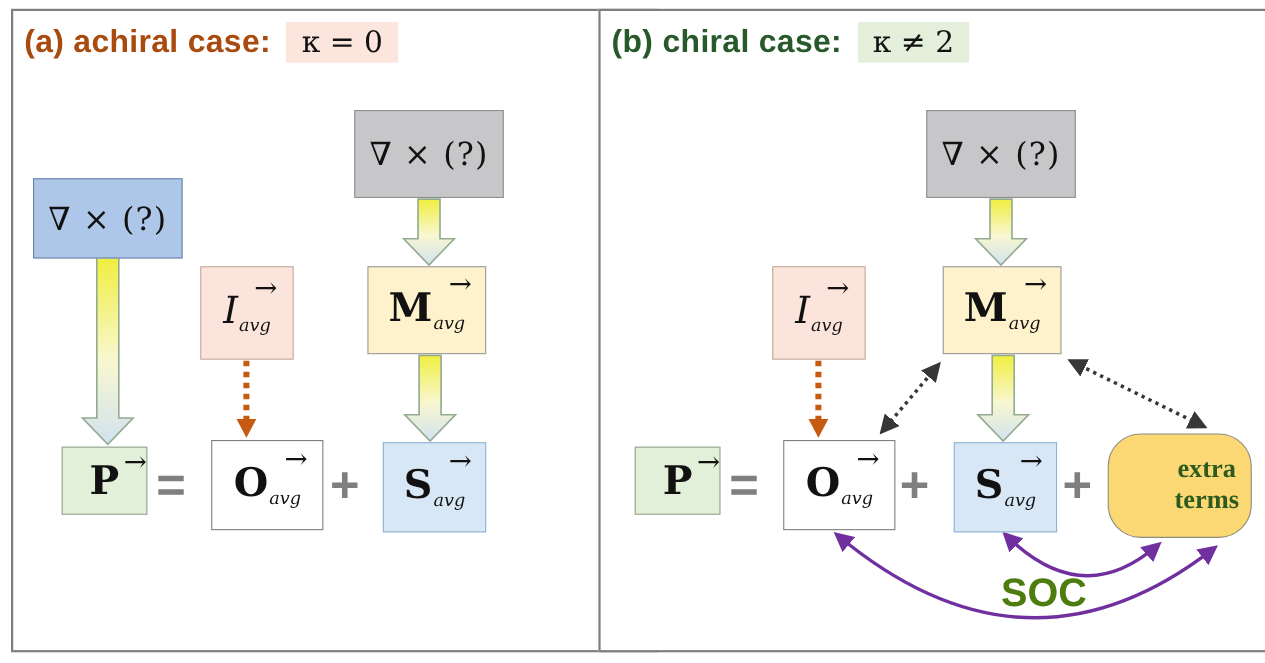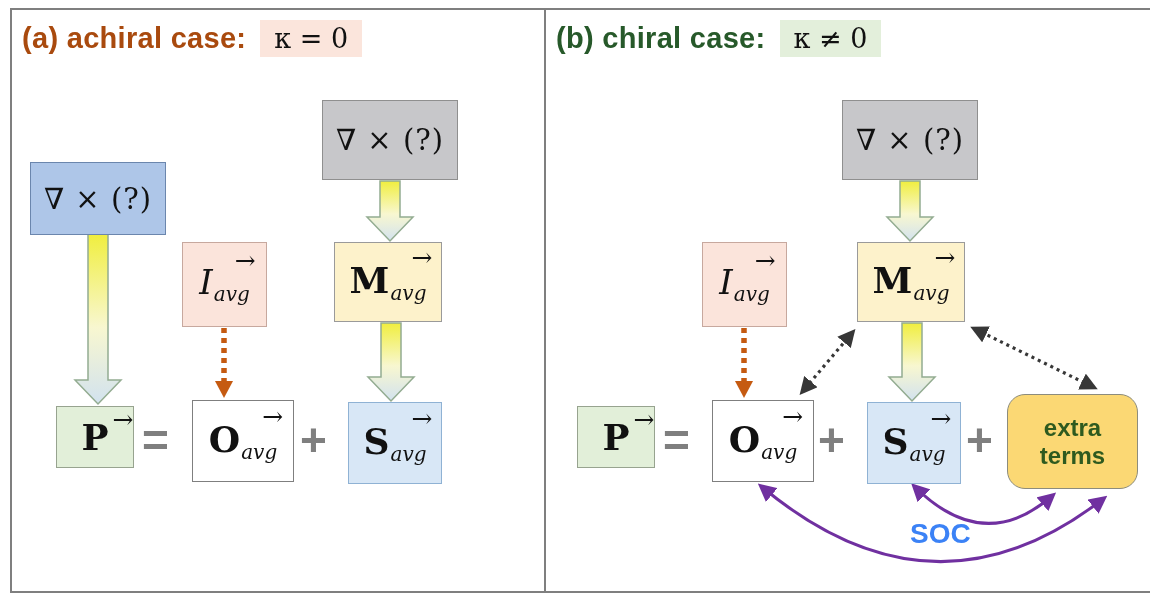--- a/index.html
+++ b/index.html
@@ -35,42 +35,42 @@
   .curl-gray { background:#c7c7ca; border-color:#8f8f8f; }
   .ibox { background:#fbe4db; border-color:#c7a89e; }
   .mbox { background:#fdf2cb; border-color:#9a9a9a; }
   .pbox { background:#e2efd9; border-color:#97a38f; }
   .obox { background:#ffffff; border-color:#7f7f7f; }
   .sbox { background:#d8e7f6; border-color:#8fb2d4; }
 
   .vec { position:relative; display:inline-block; line-height:1; }
   .letter { font-size:36px; font-weight:bold; }
   .letter.it { font-style:italic; font-weight:normal; font-size:34px; }
-  .sub { font-size:20px; font-style:italic; vertical-align:-7px; margin-left:1px; }
+  .sub { font-size:16px; font-style:italic; vertical-align:-7px; margin-left:1px; }
   .arr {
     position:absolute; top:-17px; right:-6px; font-size:25px; line-height:1;
     font-weight:normal; font-style:normal; color:#111;
   }
   .vec-p .arr { top:-12px; right:-25px; }
 
   .op {
     position:absolute; font-family:"Liberation Sans", sans-serif; font-weight:bold;
     font-size:46px; color:#7f7f7f; line-height:60px;
   }
 
   .extra-box {
-    position:absolute; display:flex; align-items:center; justify-content:center;
+    position:absolute; display:flex; align-items:center; justify-content:flex-end;
     text-align:center; box-sizing:border-box;
-    background:#fbd874; border:1.5px solid #8c8c7d; border-radius:18px;
+    background:#fbd874; border:1.5px solid #8c8c7d; border-radius:30px;
     color:#2e5a1f; font-weight:bold; font-size:24px; line-height:1.15;
-    font-family:Liberation Sans, sans-serif;
+    font-family:Liberation Serif, serif;
   }
   .extra-box span { display:inline-block; width:80px; }
 
-  .soc-label { position:absolute; color:#3b82f6; font-weight:bold; font-size:28px; }
+  .soc-label { position:absolute; color:#4d7c0f; font-weight:bold; font-size:36px; }
 
   .overlay { position:absolute; left:0; top:0; pointer-events:none; }
 </style>
 </head>
 <body>
 
 <div class="canvas">
 
   <div class="panel panel-a">
 
@@ -139,21 +139,21 @@
         <span class="arr">→</span>
         <span class="letter">S</span><span class="sub">avg</span>
       </span>
     </div>
   </div>
 
   <div class="panel panel-b">
 
     <div class="title-wrap">
       <span class="panel-title title-b">(b) chiral case:</span>
-      <span class="kappa-badge kappa-b">κ ≠ 0</span>
+      <span class="kappa-badge kappa-b">κ ≠ 2</span>
     </div>
 
     <svg class="overlay" width="614" height="581">
       <defs>
         <linearGradient id="gradB" x1="0" y1="0" x2="0" y2="1">
           <stop offset="0" stop-color="#f0ee3e"></stop>
           <stop offset="0.55" stop-color="#f8f7d0"></stop>
           <stop offset="1" stop-color="#d2e2ef"></stop>
         </linearGradient>
         <marker id="mB" viewBox="0 0 10 10" refX="7" refY="5" markerWidth="5.5" markerHeight="5.5" orient="auto-start-reverse">

